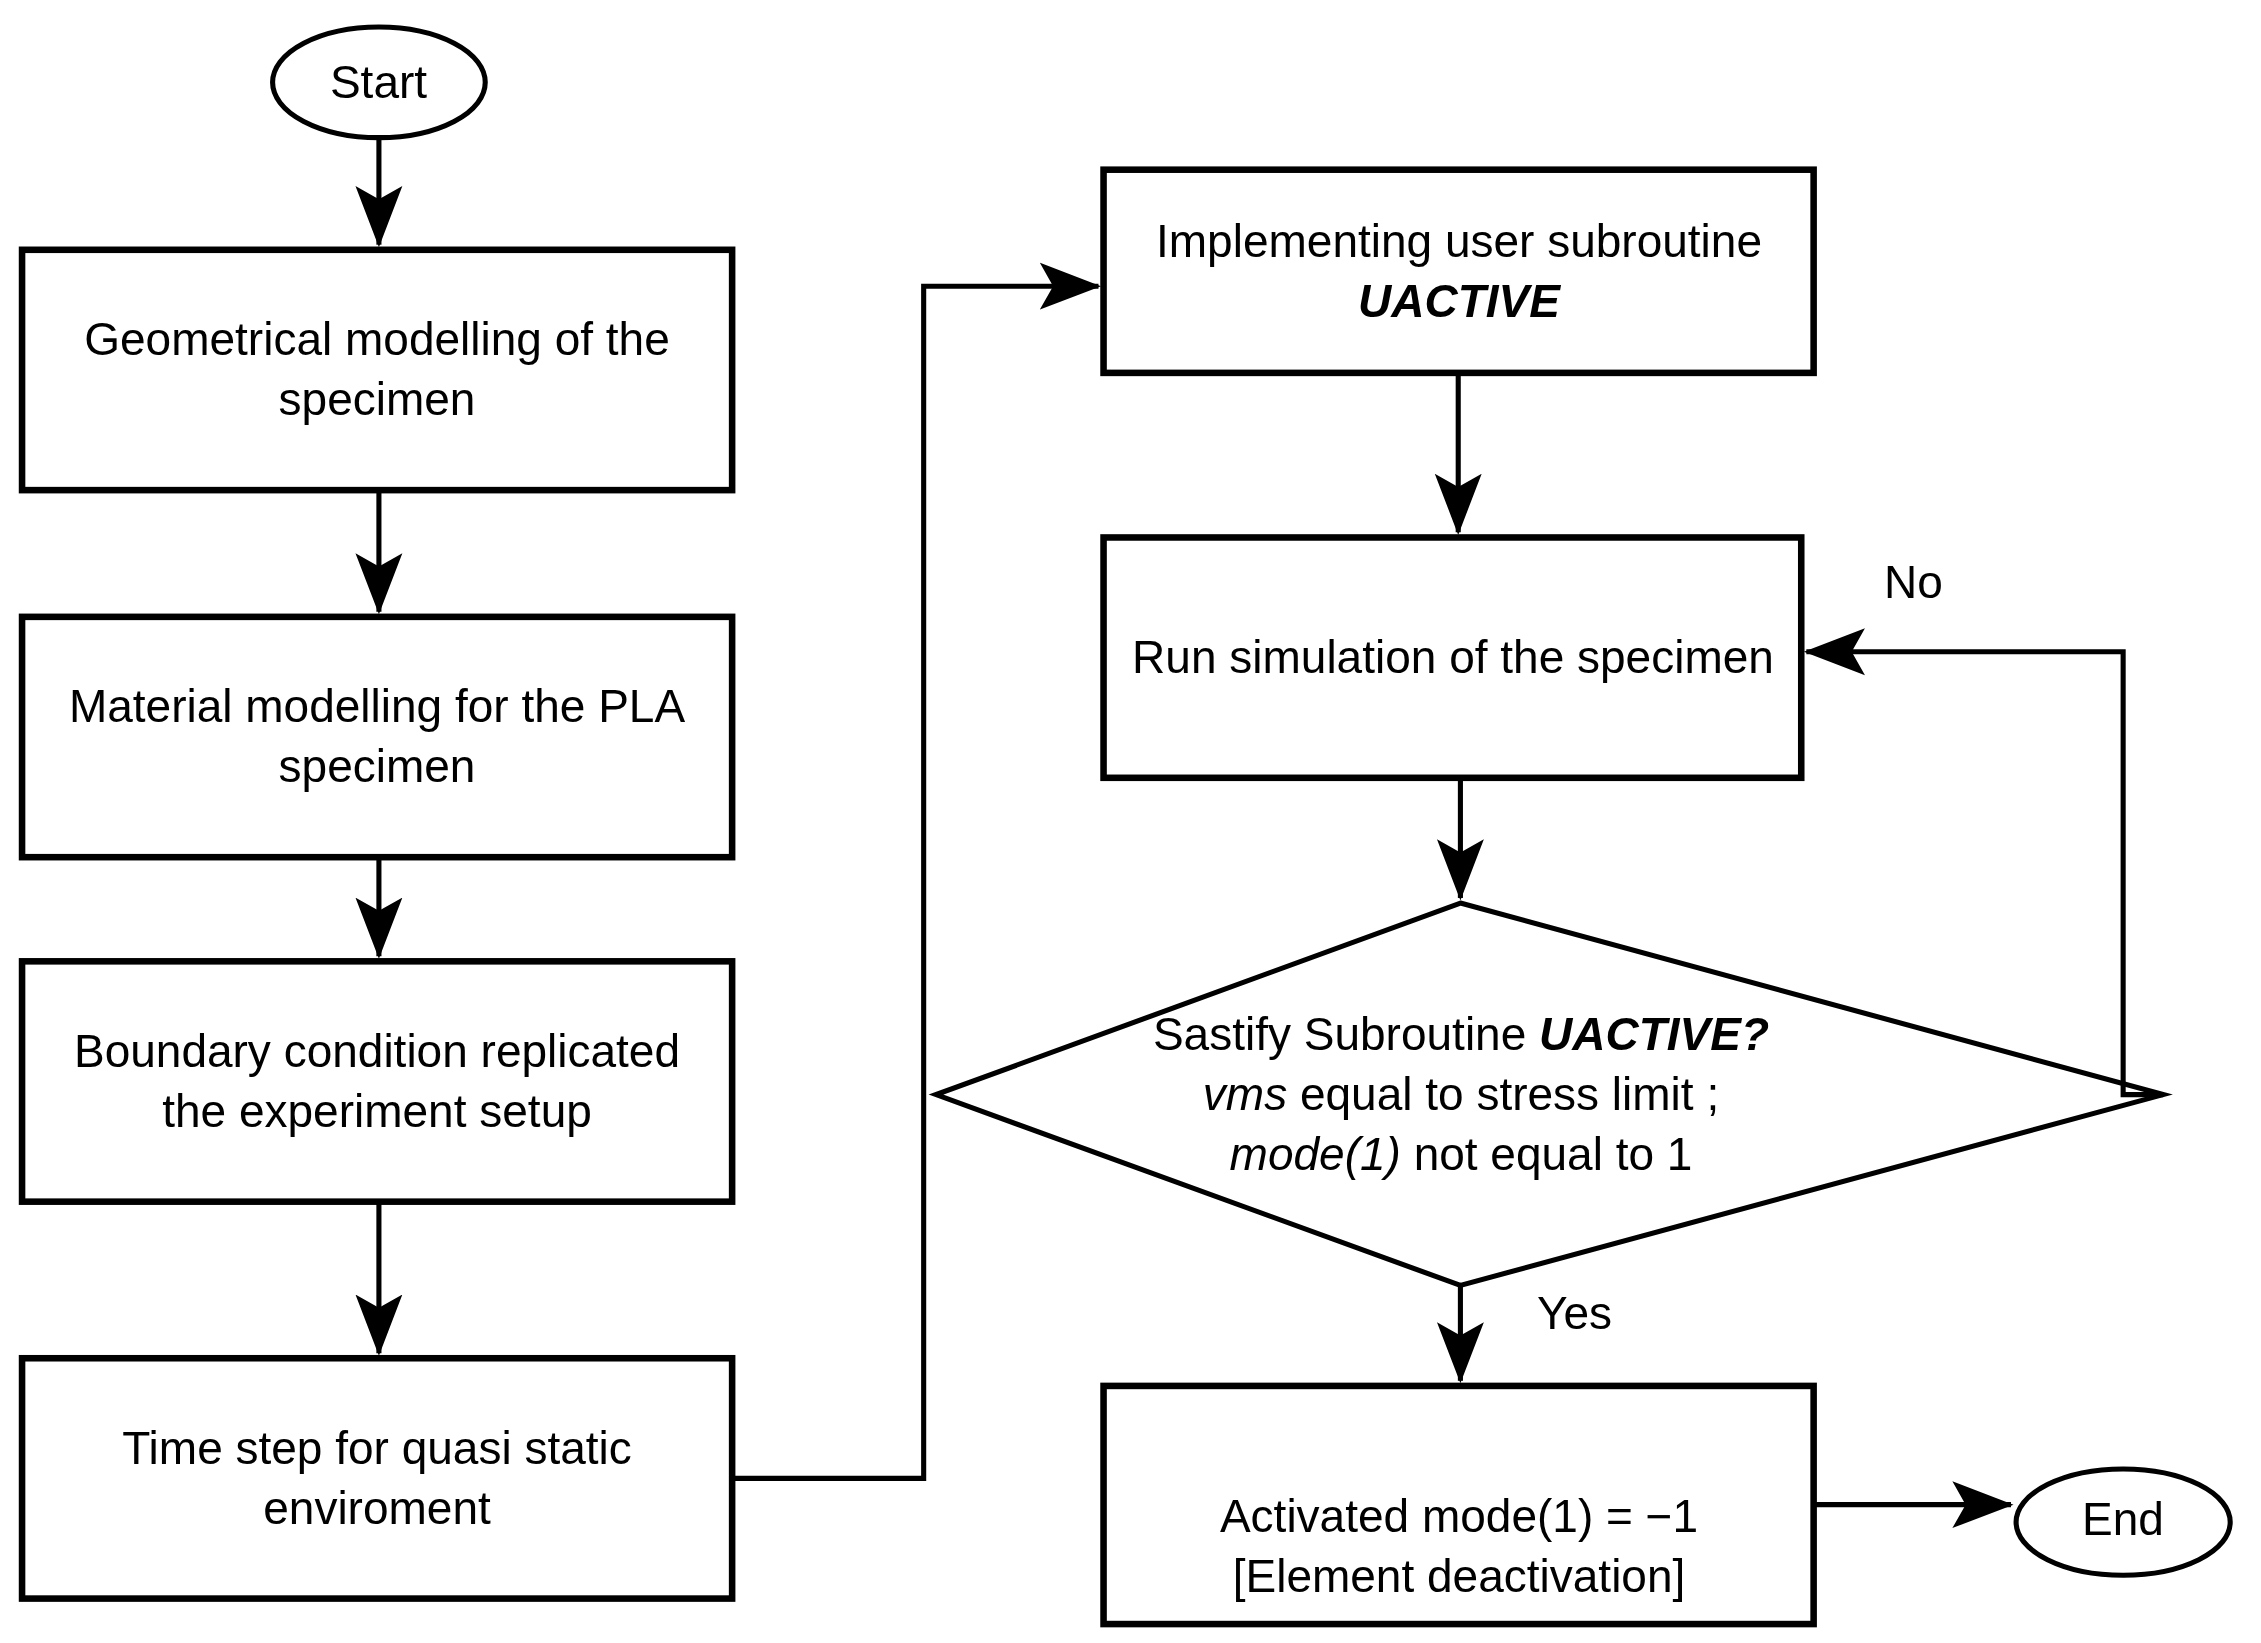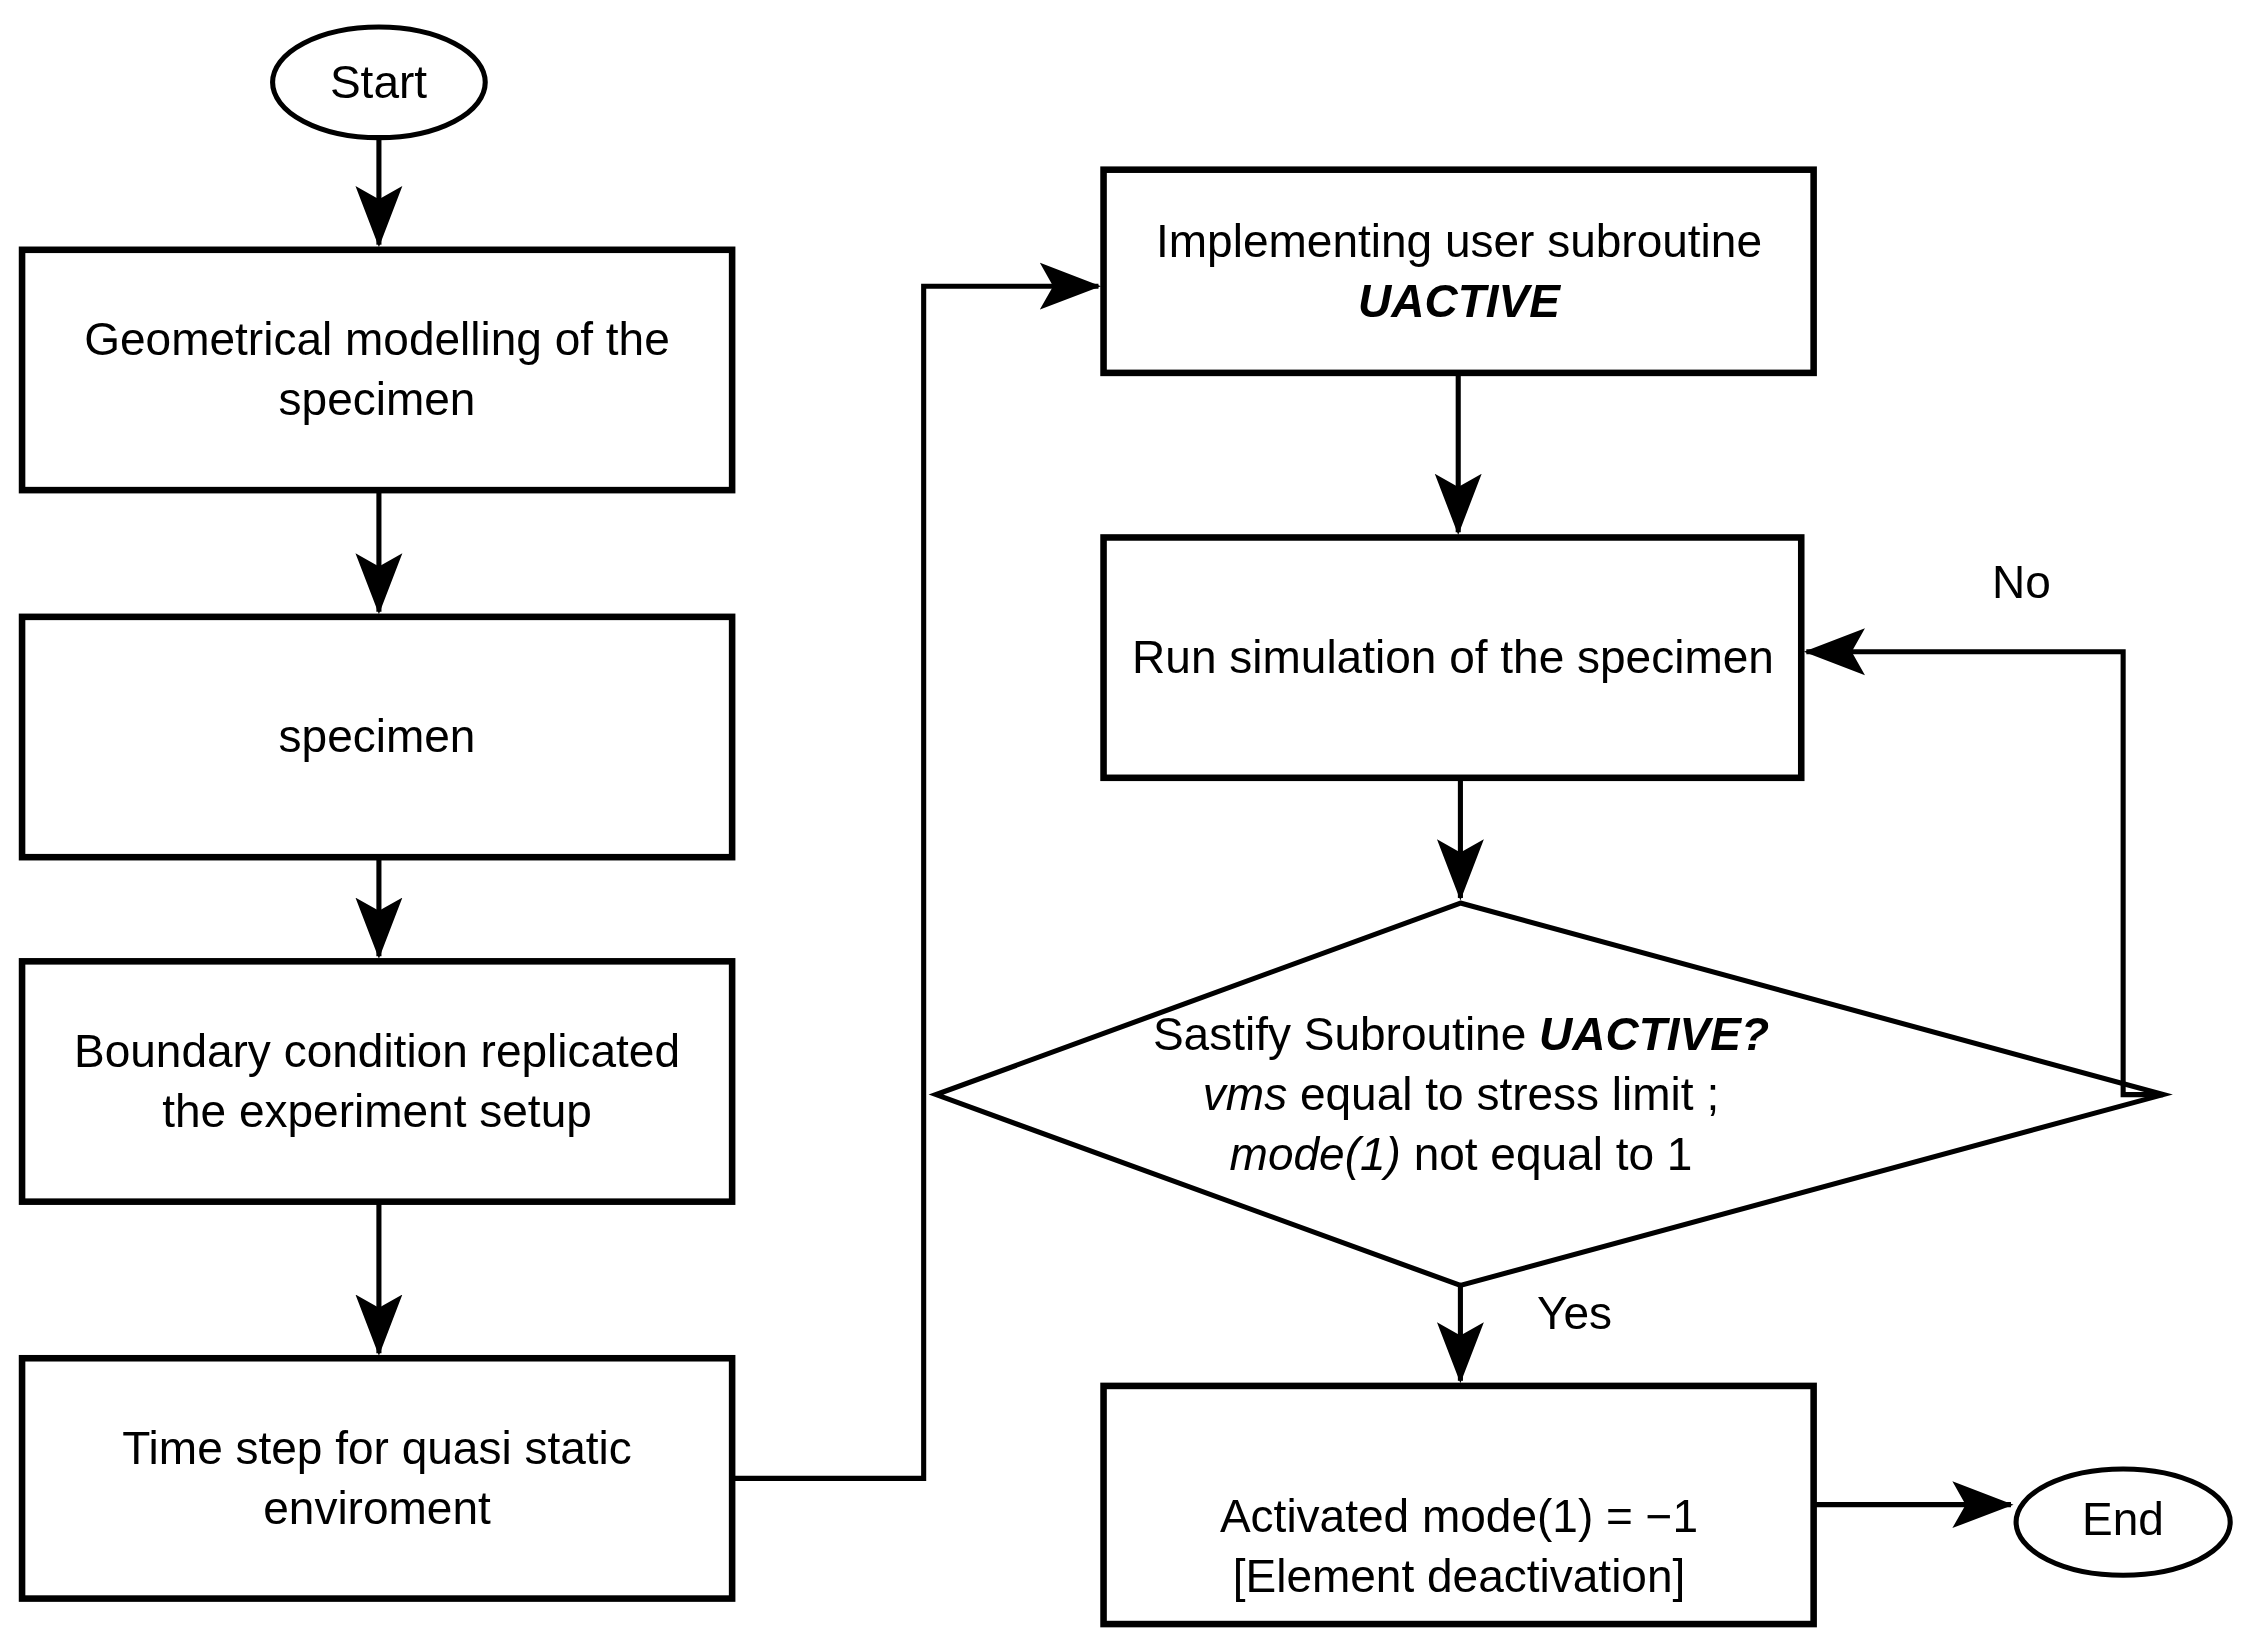--- a/index.html
+++ b/index.html
@@ -111,20 +111,21 @@
   <div class="node-text terminal-text" style="left:272px; top:27px; width:213px; height:111px;">
     <span class="ln">Start</span>
   </div>
 
   <div class="node-text" style="left:22px; top:250px; width:710px; height:240px;">
     <span class="ln">Geometrical modelling of the</span>
     <span class="ln">specimen</span>
   </div>
 
   <div class="node-text" style="left:22px; top:617px; width:710px; height:240px;">
+    <span class="ln">Material modelling for the PLA</span>
     <span class="ln">specimen</span>
   </div>
 
   <div class="node-text" style="left:22px; top:962px; width:710px; height:240px;">
     <span class="ln">Boundary condition replicated</span>
     <span class="ln">the experiment setup</span>
   </div>
 
   <div class="node-text" style="left:1104px; top:170px; width:710px; height:203px;">
     <span class="ln">Implementing user subroutine</span>
@@ -148,18 +149,18 @@
 
   <div class="node-text" style="left:1104px; top:1428px; width:710px; height:238px;">
     <span class="ln">Activated mode(1) = −1</span>
     <span class="ln">[Element deactivation]</span>
   </div>
 
   <div class="node-text terminal-text" style="left:2016px; top:1467px; width:214px; height:106px;">
     <span class="ln">End</span>
   </div>
 
-  <div class="edge-label" style="left:1992px; top:557px;">No</div>
+  <div class="edge-label" style="left:1884px; top:557px;">No</div>
 
   <div class="edge-label" style="left:1537px; top:1264px;margin-top:24px;">Yes</div>
 
 </div>
 
 
 </body></html>

